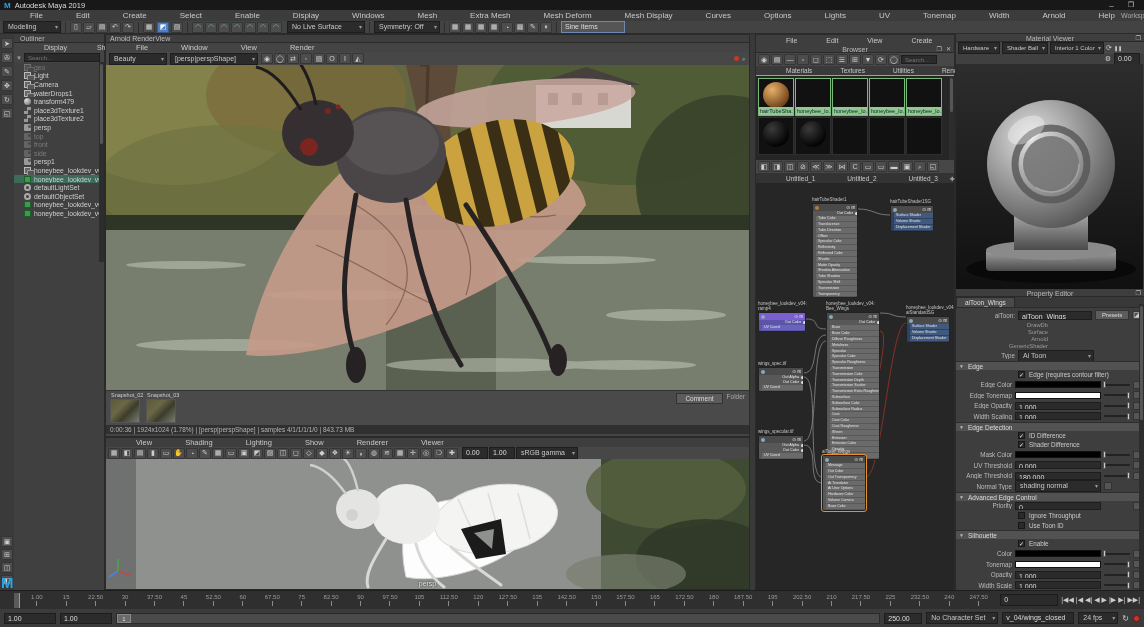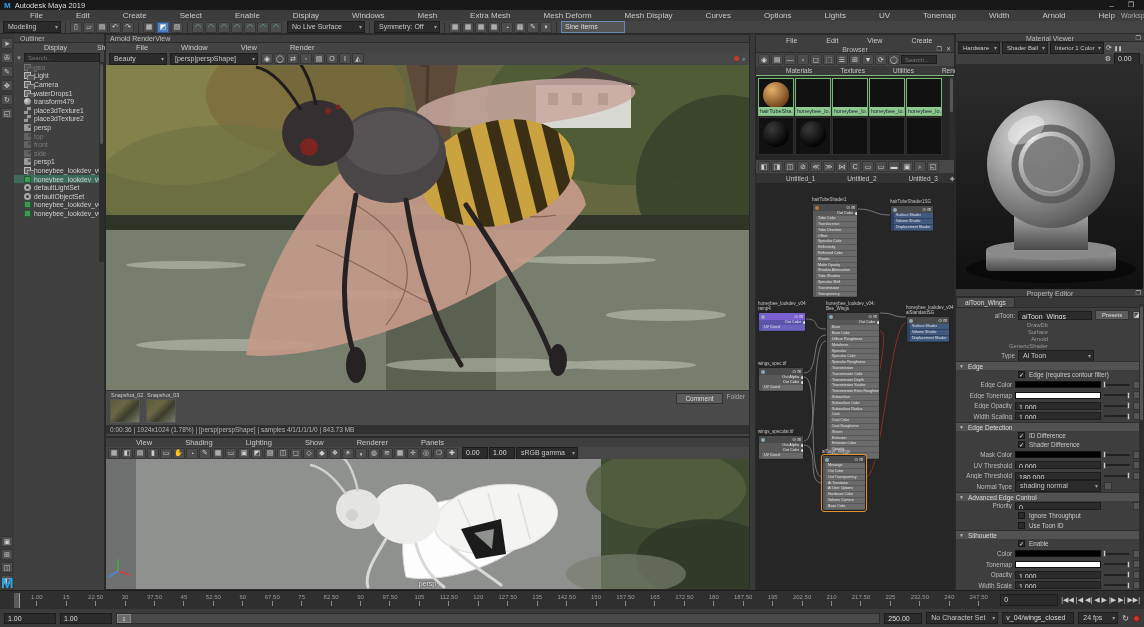--- a/index.html
+++ b/index.html
@@ -374,21 +374,21 @@
     <div style="height:9px;background:#303030;color:#b5b5b5;font-size:6.5px;line-height:9px;padding:0 4px;white-space:nowrap;overflow:hidden;">0:00:36 | 1924x1024 (1.78%) | [persp|perspShape] | samples 4/1/1/1/1/0 | 843.73 MB</div>
   </div>
 
   <div class="abs panel" style="left:105px;top:437px;width:645px;height:153px;border:1px solid #2a2a2a;">
     <div class="menurow" style="height:9px;font-size:7.5px;background:#3e3e3e;">
         <span>View</span>
         <span>Shading</span>
         <span>Lighting</span>
         <span>Show</span>
         <span>Renderer</span>
-        <span>Panels</span>
+        <span>Viewer</span>
       </div>
     <div style="display:flex;align-items:center;gap:1px;height:12px;background:#474747;padding:0 2px;">
       <div style="display:flex;gap:1px;flex-wrap:nowrap;overflow:hidden;">
           <span class="iconbox">▦</span>
           <span class="iconbox">◧</span>
           <span class="iconbox">▤</span>
           <span class="iconbox">▮</span>
           <span class="iconbox">▭</span>
           <span class="iconbox">✋</span>
           <span class="iconbox">◔</span>

